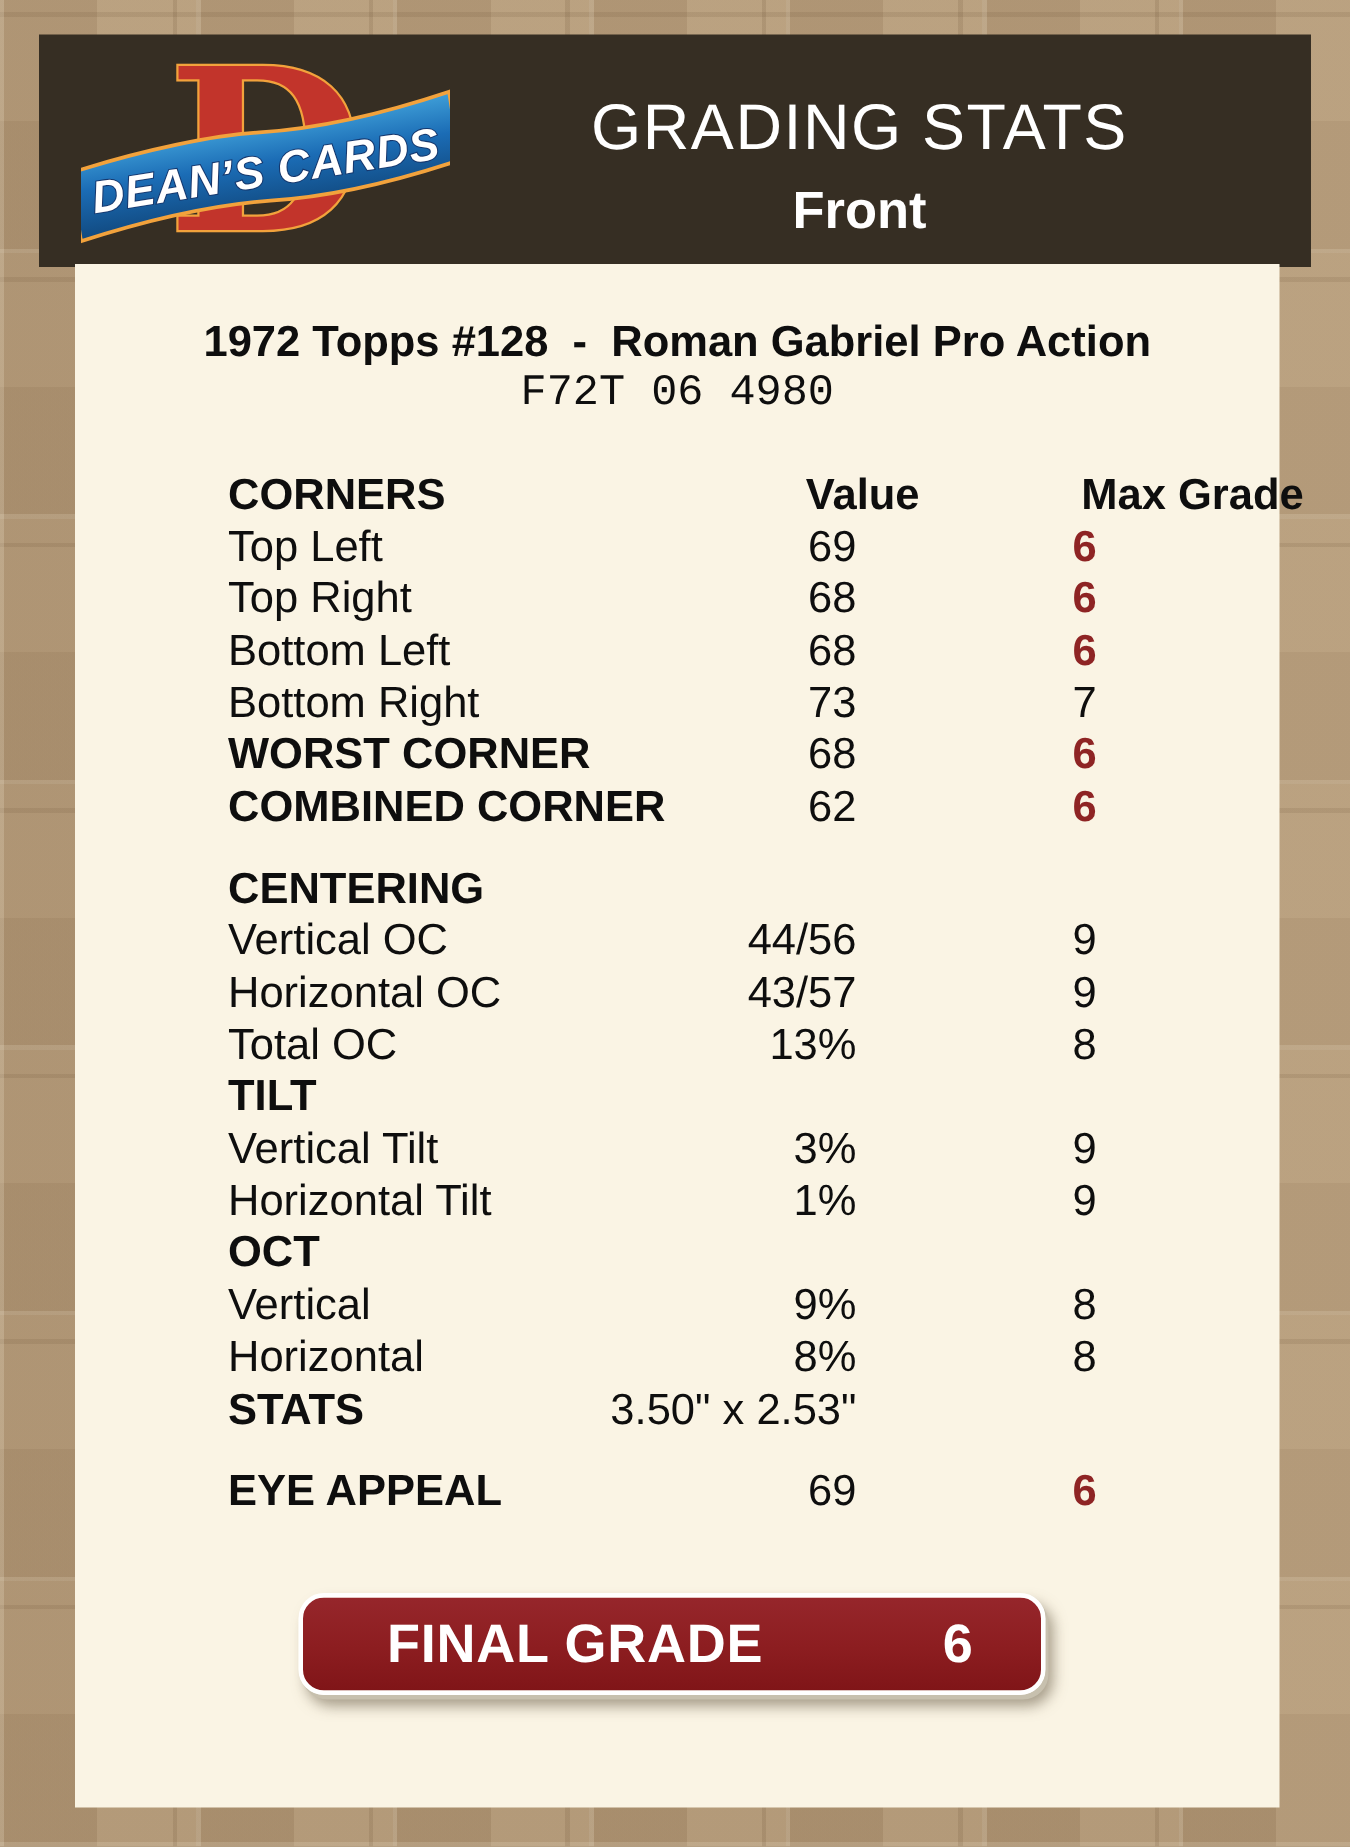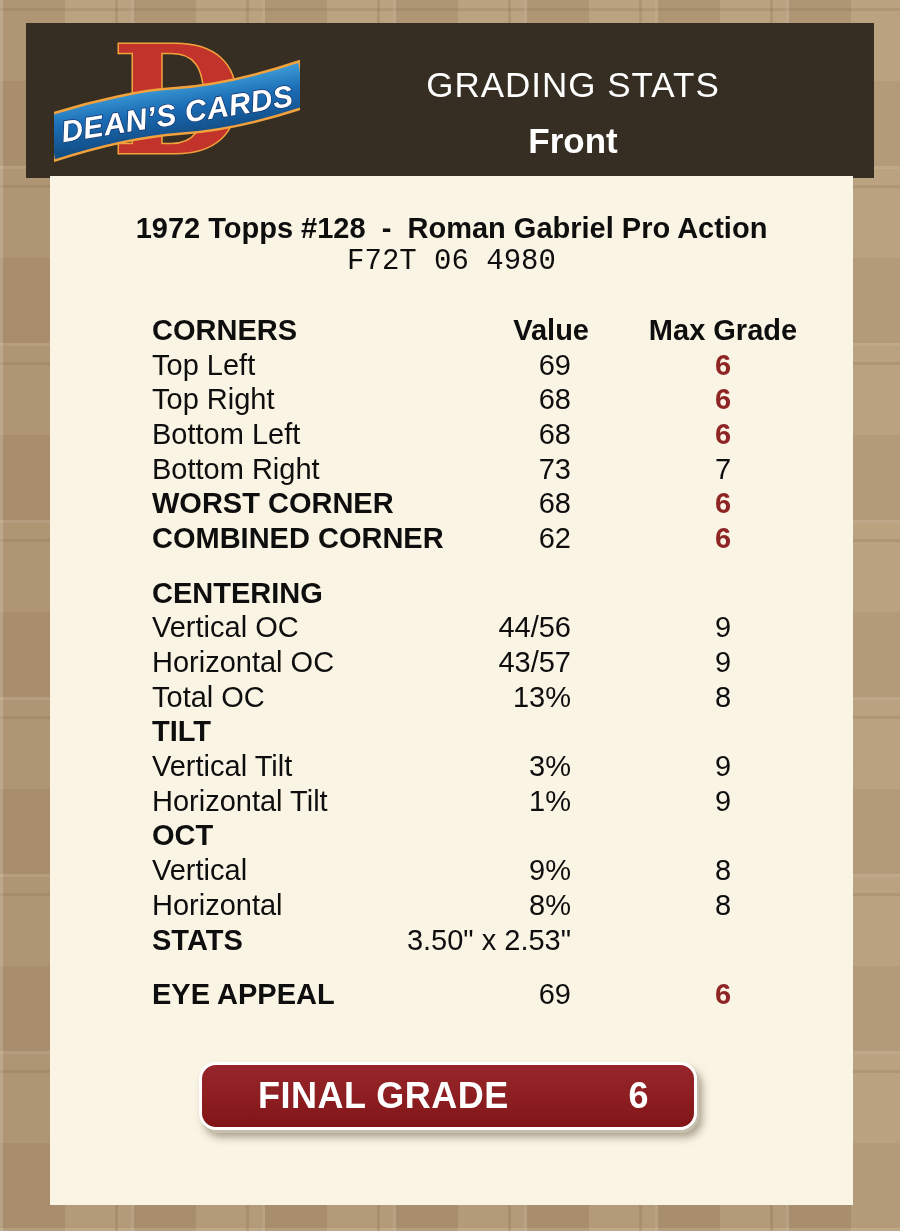--- a/index.html
+++ b/index.html
@@ -14,21 +14,21 @@
       repeating-linear-gradient(90deg, rgba(136,108,76,0.16) 0 65px, rgba(208,186,152,0.16) 65px 131px),
       repeating-linear-gradient(0deg, rgba(146,120,88,0.12) 0 88px, rgba(216,194,160,0.12) 88px 177px);
   }
   
   .header {
     position:absolute; left:26px; top:23px; width:848px; height:155px;
     background:#362e23;
   }
   .logo { position:absolute; left:28px; top:10px; width:246px; height:134px; }
   .header-titles { position:absolute; left:246px; right:0; top:36px; text-align:center; color:#ffffff; }
-  .header-title { font-size:35px; font-weight:400; line-height:52px; letter-spacing:1px; }
+  .header-title { font-size:43px; font-weight:400; line-height:52px; letter-spacing:1px; }
   .header-subtitle { font-size:35px; font-weight:700; line-height:44px; margin-top:8px; }
   
   .panel {
     position:absolute; left:50px; top:176px; width:803px; height:1029px;
     background:#faf4e4; color:#0e0e0e;
   }
   .card-title-block { position:absolute; left:0; top:35px; width:100%; text-align:center; }
   .card-title { font-size:29px; font-weight:700; line-height:34px; white-space:pre; }
   .card-serial { font-size:29px; font-weight:400; line-height:34px;font-family:Liberation Mono, monospace; }
   
@@ -37,21 +37,21 @@
     display:grid; grid-template-columns:421px 120px 57px 150px;
     align-items:center; height:34.7px; font-size:29px;
   }
   .trow.bold .c-label, .trow.bold { font-weight:700; }
   .trow.gap-after { margin-bottom:20px; }
   .c-label { grid-column:1; padding-left:102px; white-space:nowrap; }
   .trow.indent .c-label { }
   .c-value { grid-column:2; justify-self:end; white-space:nowrap; padding-right:20px; font-weight:400; }
   .c-max { grid-column:4; justify-self:center; font-weight:400; }
   .c-max.red { color:#8e2424; font-weight:700; }
-  .thead { font-weight:700; }
+  .thead { font-weight:700;gap:24px; }
   .thead .c-value { padding-right:2px; font-weight:700; }
   .thead .c-max { font-weight:700; }
   
   .final-grade {
     position:absolute; left:149px; top:886px; width:498px; height:68px;
     background:linear-gradient(#96262b 0%, #8c1d20 55%, #801518 100%);
     border:3px solid #ffffff; border-radius:17px;
     box-shadow:2px 3px 0 #c7c0ae, 5px 7px 9px rgba(96,84,62,0.55);
     display:flex; align-items:center; justify-content:space-between;
     padding:0 45px 0 56px; color:#ffffff; font-size:36px; font-weight:700;

